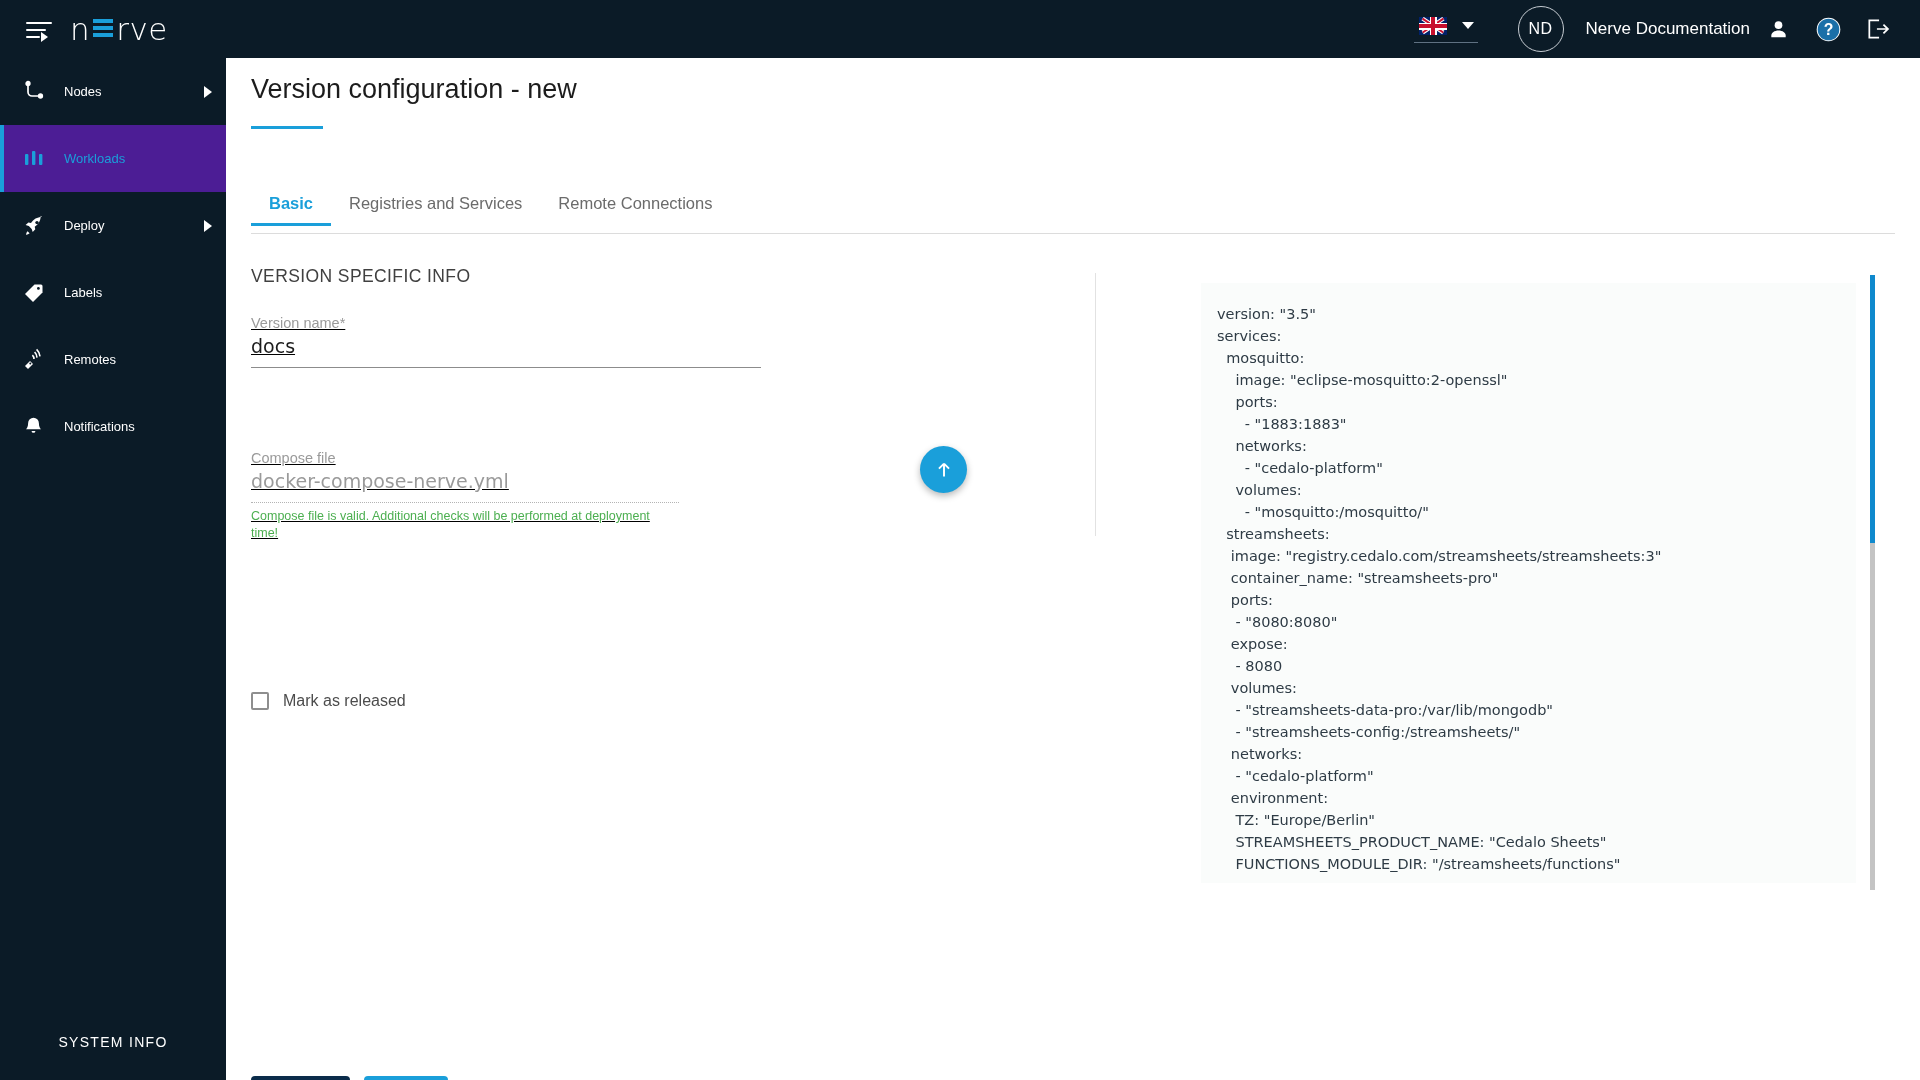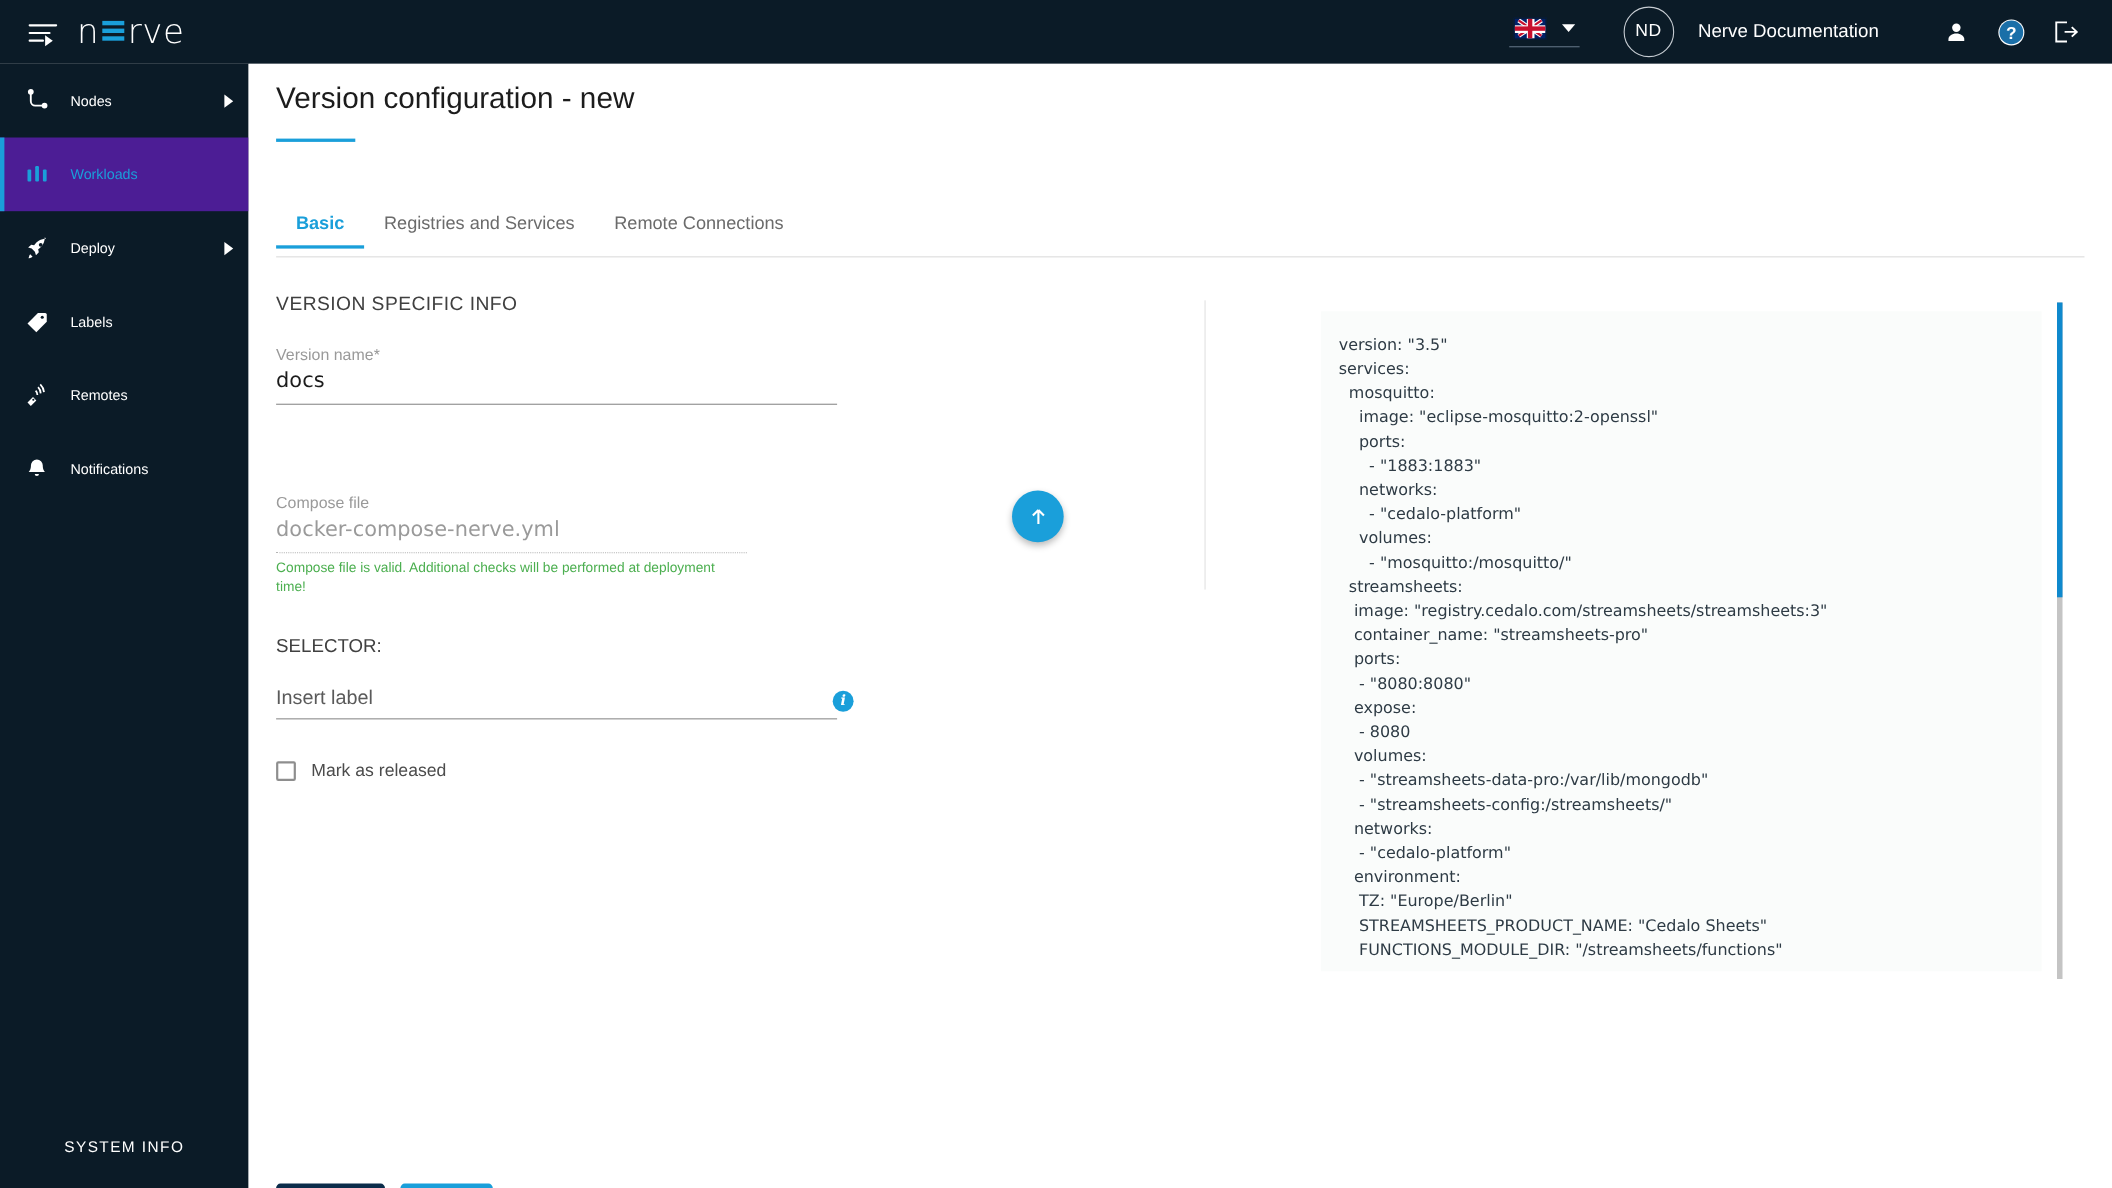--- a/index.html
+++ b/index.html
@@ -89,21 +89,21 @@
     border-top: 7px solid #ffffff;
   }
 
   .avatar {
     width: 46px; height: 46px; border-radius: 50%;
     border: 1px solid #c6ccd2; color: #ffffff;
     display: flex; align-items: center; justify-content: center;
     font-size: 16px; letter-spacing: 0.5px;
     margin-right: 22px; cursor: pointer;
   }
-  .username { color: #ffffff; font-size: 17px; margin-right: 42px; white-space: nowrap; text-align: right; }
+  .username { color: #ffffff; font-size: 17px; white-space: nowrap; text-align: right; }
   .ico-btn {
     width: 44px; height: 44px; display: flex;
     align-items: center; justify-content: center;
     cursor: pointer; margin-left: 6px;
   }
 
   
   .sidebar {
     position: absolute; top: 58px; left: 0;
     width: 226px; height: 1022px;
@@ -166,21 +166,21 @@
   .tab.active { color: #1a9fda; font-weight: 700; }
   .tab.active::after {
     content: ""; position: absolute; bottom: -1px; left: 0;
     width: 100%; height: 3px; background: #1a9fda;
   }
 
   .form-col { position: absolute; left: 25px; top: 208px; width: 600px; }
   .section-head {
     font-size: 17.5px; color: #404040; letter-spacing: 0.4px; margin-bottom: 28px;
   }
-  .field { position: relative; margin-bottom: 10px; }
+  .field { position: relative; margin-bottom: 10px; text-decoration: underline; }
   .field-label { font-size: 14.5px; color: #9a9a9a; margin-bottom: 4px; }
   .field-value {
     font-size: 19px; color: #1c1c1c; padding-bottom: 10px;
     border-bottom: 1px solid #8c8c8c; width: 510px;
     font-family: "DejaVu Sans", sans-serif;
   }
   .field-value.disabled {
     color: #9a9a9a; border-bottom: 1px dotted #b4b4b4; width: 428px;
   }
   .valid-msg {
@@ -427,27 +427,20 @@
       <div class="valid-msg">Compose file is valid. Additional checks will be performed at deployment time!</div>
     </div>
   </div>
 
   <div class="upload-fab">
     <svg width="22" height="22" viewBox="0 0 24 24" fill="none" stroke="#ffffff" stroke-width="2.1">
       <path d="M12 19V5M12 5l-5.5 5.5M12 5l5.5 5.5"></path>
     </svg>
   </div>
 
-  <div class="selector-block">
-    <div class="selector-head">SELECTOR:</div>
-    <div class="selector-input">
-      <span class="ph">Insert label</span>
-      <span class="info-icon">i</span>
-    </div>
-  </div>
 
   <div class="checkbox-row">
     <span class="checkbox-box"></span>
     <span class="checkbox-label">Mark as released</span>
   </div>
 
   <div class="divider-v"></div>
 
   <div class="yaml-wrap">
     <div class="yaml-body">version: "3.5"

